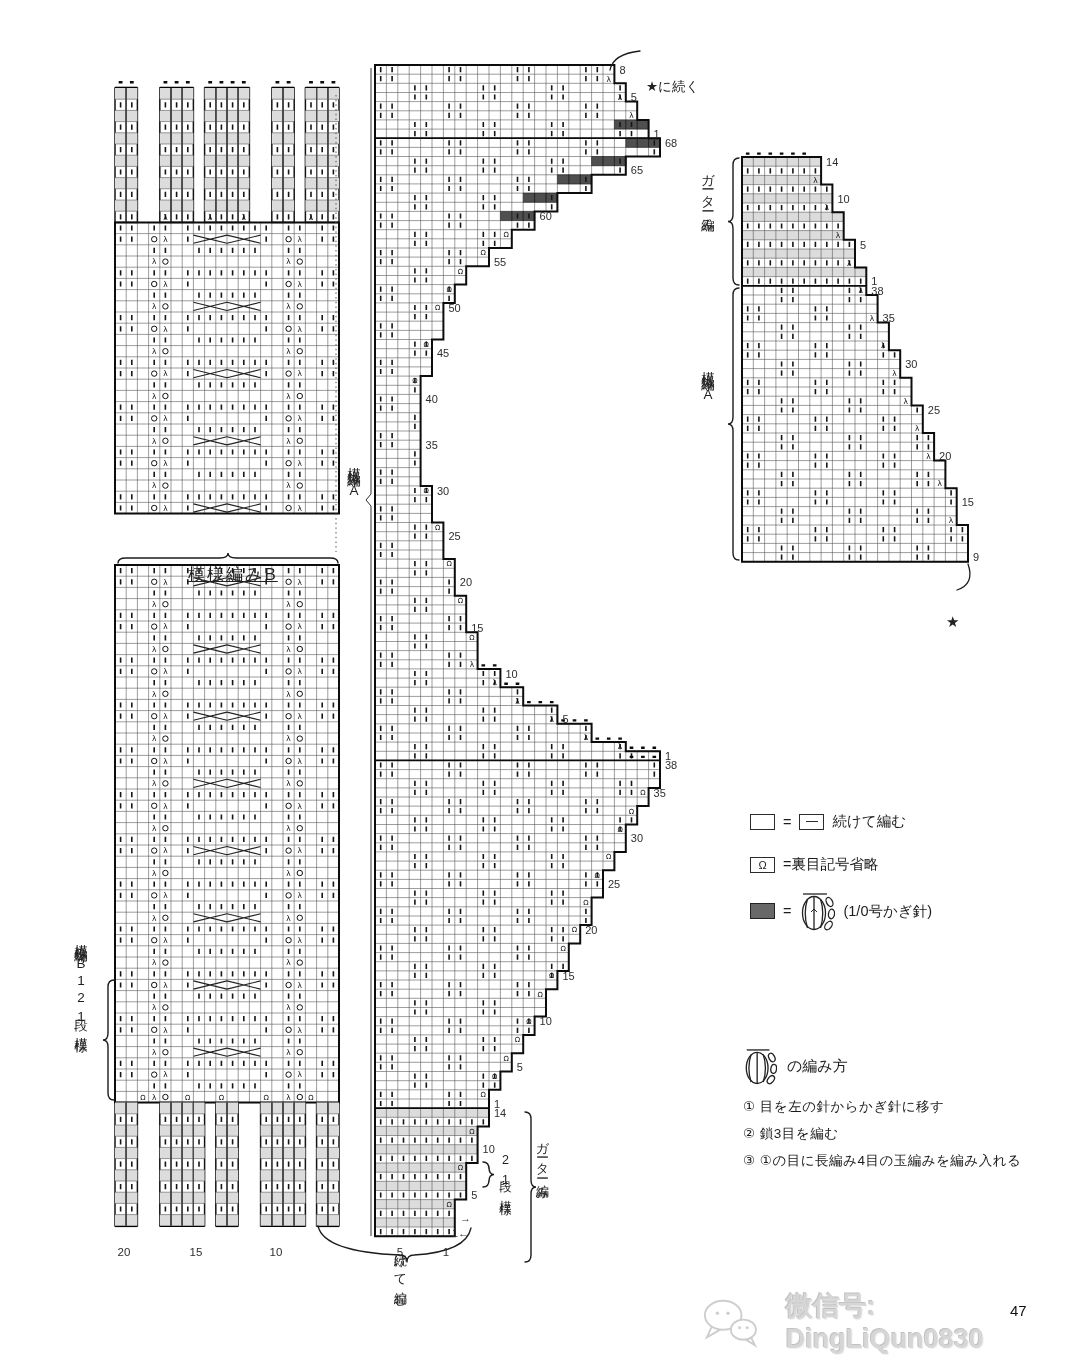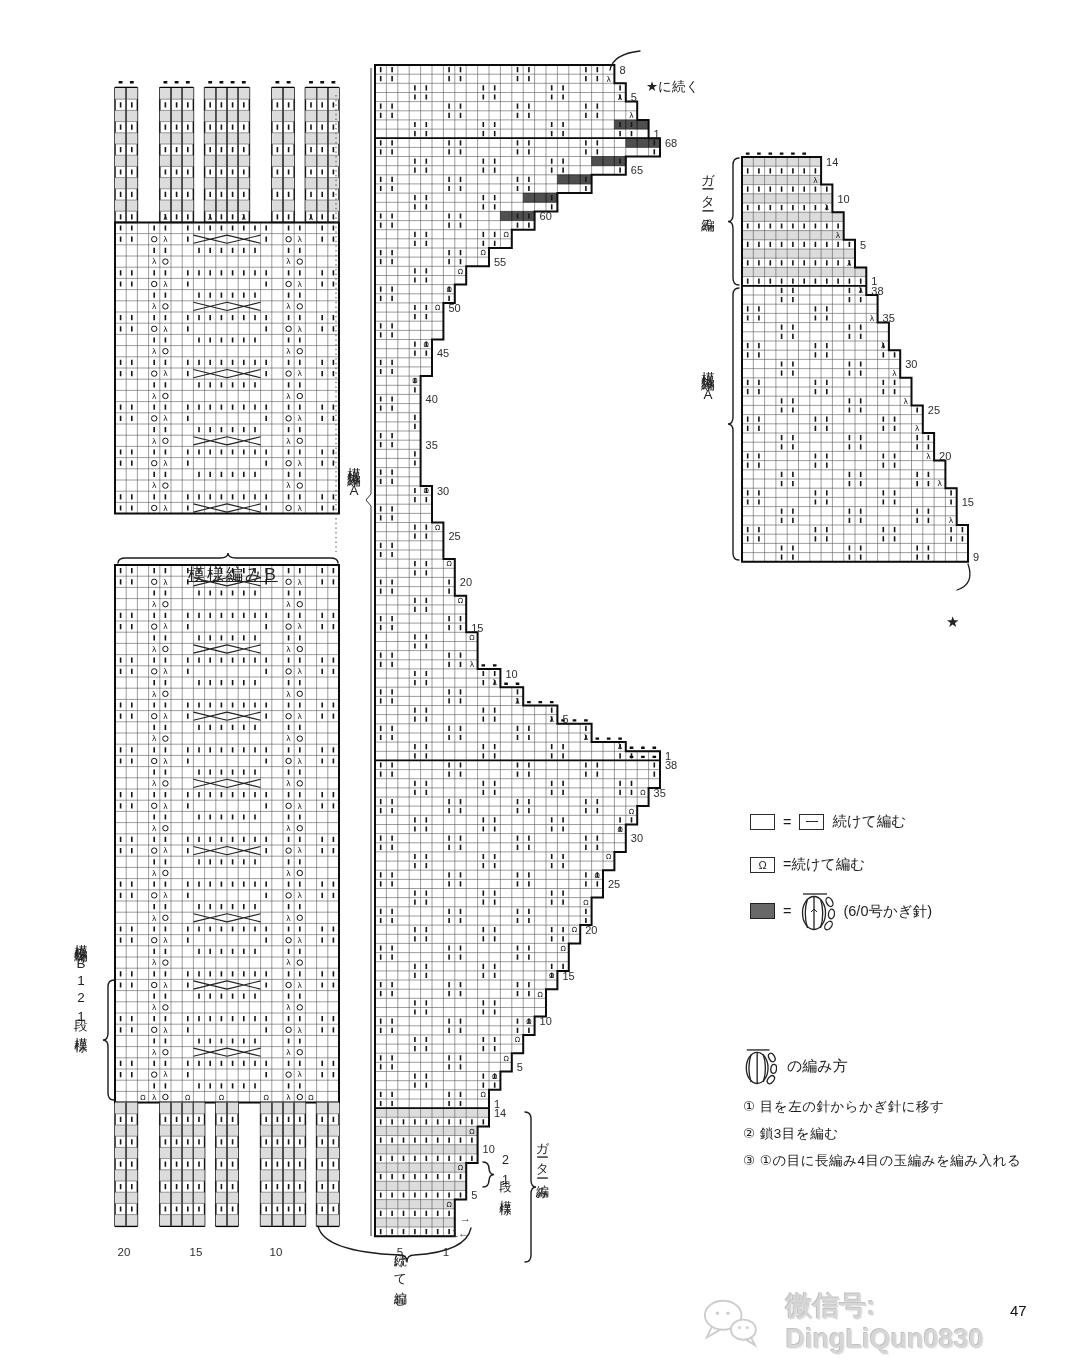--- a/index.html
+++ b/index.html
@@ -403,37 +403,37 @@
     <span>=</span>
     <span class="lbox">
         <span class="dash"></span>
       </span>
     <span>続けて編む</span>
   </div>
   <div class="legend-row" style="left:750px;top:855px;">
     <span class="lbox">
         <span>Ω</span>
       </span>
-    <span>=続けて編む</span>
+    <span>=裏目記号省略</span>
   </div>
   <div class="legend-row" style="left:750px;top:888px;">
     <span class="lbox filled"></span>
     <span>=</span>
     <svg width="36" height="46" viewBox="0 0 36 46">
       <g fill="none" stroke="#222" stroke-width="1.3">
         <path d="M4 6 H28"></path>
           <ellipse cx="15" cy="25" rx="11.5" ry="16.5"></ellipse>
         <path d="M15 9 V42 M8.5 11 Q4 25 8.5 40 M21.5 11 Q26 25 21.5 40"></path>
         <path d="M12 24 l3 -3 l3 3" stroke-width="1"></path>
         <ellipse cx="30.5" cy="14" rx="3" ry="4.8" transform="rotate(-28 30.5 14)"></ellipse>
         <ellipse cx="32.5" cy="26" rx="3" ry="4.8" transform="rotate(8 32.5 26)"></ellipse>
         <ellipse cx="29.5" cy="37.5" rx="3" ry="4.8" transform="rotate(38 29.5 37.5)"></ellipse>
       </g>
     </svg>
-    <span>(6/0号かぎ針)</span>
+    <span>(1/0号かぎ針)</span>
   </div>
 
   <div class="howto" style="left:696px;top:1044px;width:370px;margin-left:47px;">
     <div class="title-row">
       <svg width="34" height="44" viewBox="0 0 36 46">
         <g fill="none" stroke="#222" stroke-width="1.4">
           <path d="M4 6 H28"></path>
             <ellipse cx="15" cy="25" rx="11.5" ry="16.5"></ellipse>
           <path d="M15 9 V42 M8.5 11 Q4 25 8.5 40 M21.5 11 Q26 25 21.5 40"></path>
           <ellipse cx="30.5" cy="14" rx="3" ry="4.8" transform="rotate(-28 30.5 14)"></ellipse>

